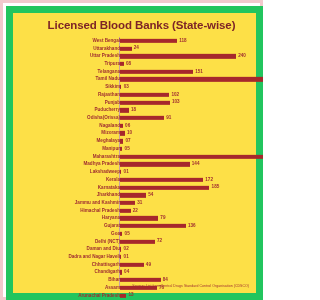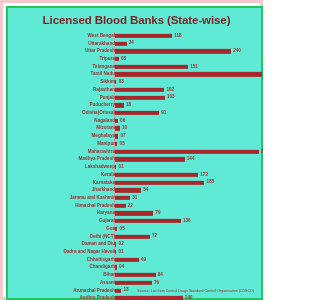--- a/index.html
+++ b/index.html
@@ -14,22 +14,22 @@
     width:263px;height:300px;
     box-sizing:border-box;
     border:3px solid #f2c9cd;
     background:#ffffff;
   }
   #inner{
     position:absolute;
     left:3px;top:3px;
     width:257px;height:294px;
     box-sizing:border-box;
-    border:2px solid #22c55e;
-    background:#5eead4;
+    border:7px solid #22c55e;
+    background:#fde047;
   }
   #title{
     position:absolute;
     left:0;top:6px;
     width:257px;
     text-align:center;
     font-size:11.5px;
     font-weight:bold;
     color:#7d2427;
     letter-spacing:-0.1px;

